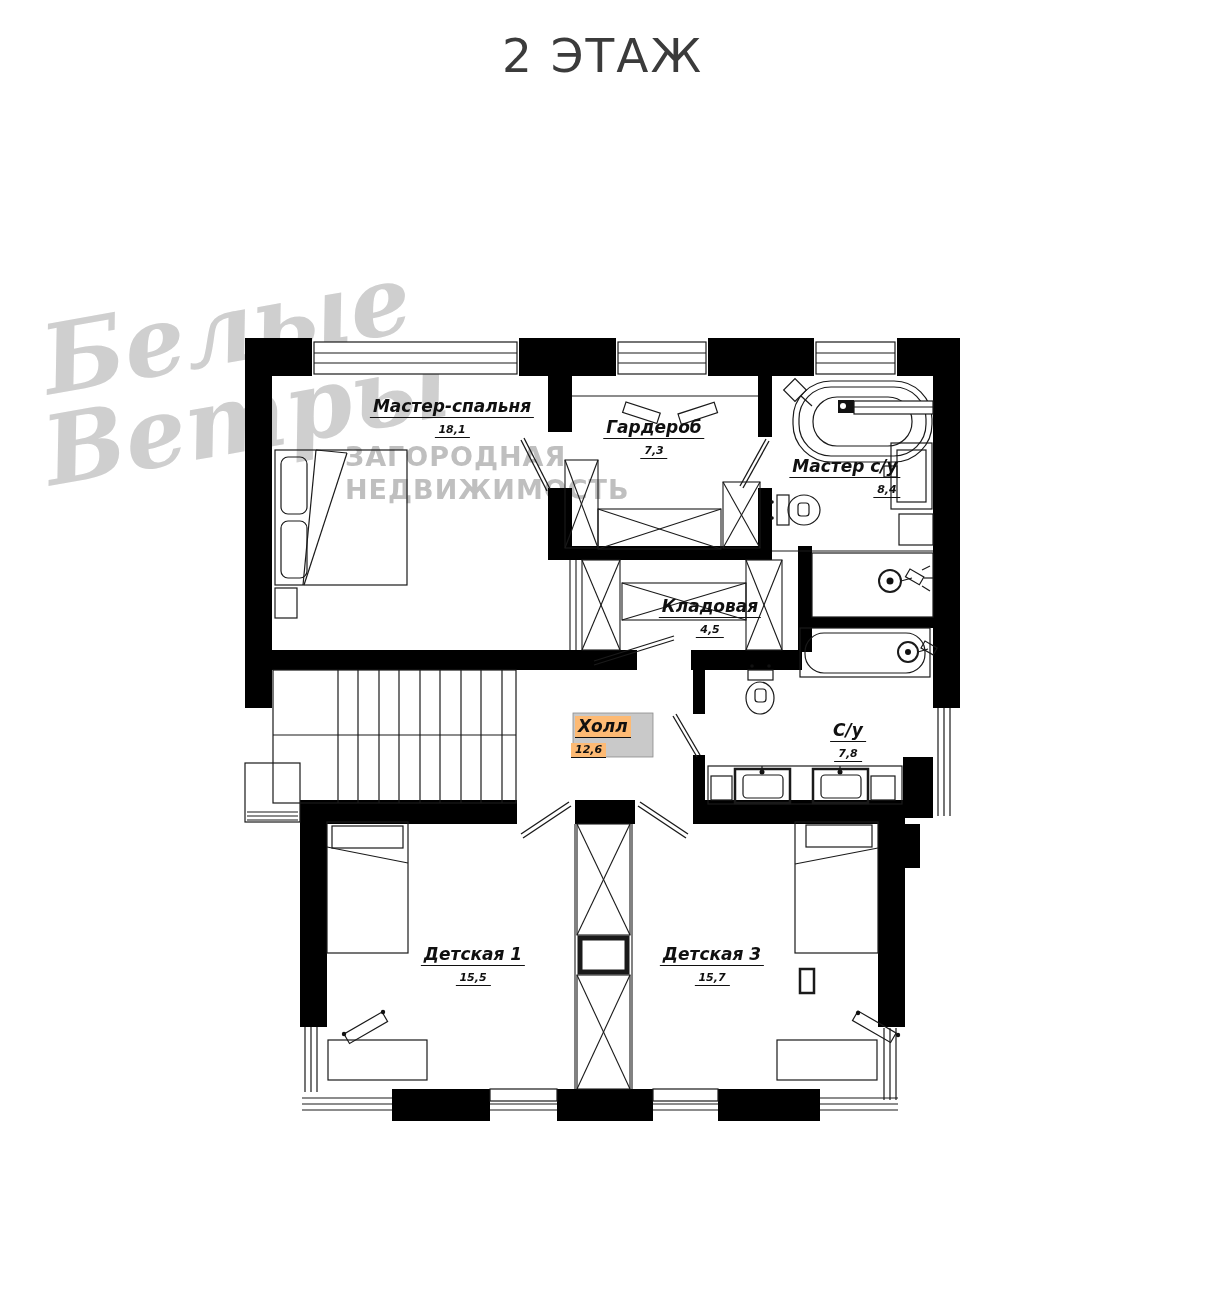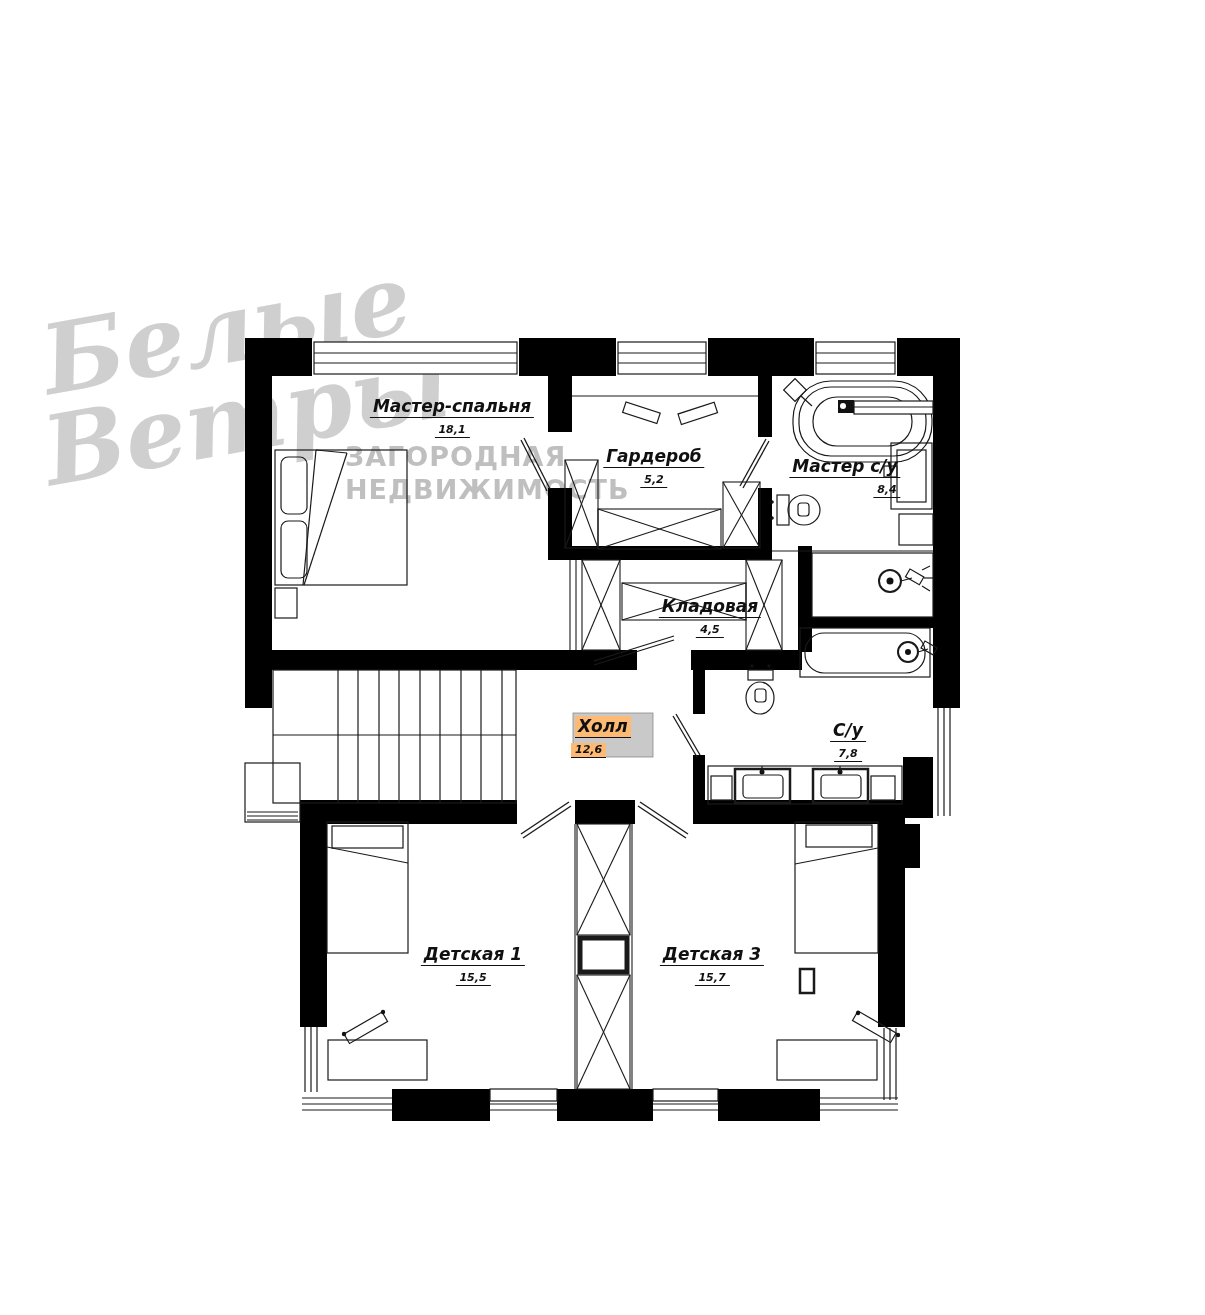--- a/index.html
+++ b/index.html
@@ -23,20 +23,21 @@
   .rl-area{display:inline-block;font-size:11px;border-bottom:1.6px solid #101010;padding:0 4px 1px;margin-top:5px;}
   .hall .rl-name,.hall .rl-area{background:#fdba74;}
   .hall{transform:none;text-align:left;}
   .hall .rl-area{margin-left:-4px;}
 </style>
 </head>
 <body>
 
 <div class="page">
 
+  <div class="title">2 ЭТАЖ</div>
 
   <div class="wm-script"><span>Белые</span><span class="l2">Ветры</span></div>
 
   <div class="wm-caption">
     <div>ЗАГОРОДНАЯ</div>
     <div>НЕДВИЖИМОСТЬ</div>
   </div>
 
   <svg class="plan-svg" width="1205" height="1315" viewBox="0 0 1205 1315">
 
@@ -361,23 +362,23 @@
       <circle cx="858" cy="1013" r="2.2" fill="#111" stroke="none"></circle>
       <circle cx="898" cy="1035" r="2.2" fill="#111" stroke="none"></circle>
     </g>
   </svg>
 
   <div class="room-label" style="left:412px;top:396px;margin-left:40px;">
     <div><span class="rl-name">Мастер-спальня</span></div>
     <div><span class="rl-area">18,1</span></div>
   </div>
 
-  <div class="room-label" style="left:654px;top:446px;">
+  <div class="room-label" style="left:654px;top:417px;">
     <div><span class="rl-name">Гардероб</span></div>
-    <div><span class="rl-area">5,2</span></div>
+    <div><span class="rl-area">7,3</span></div>
   </div>
 
   <div class="room-label" style="left:845px;top:456px;text-align:right;">
     <div><span class="rl-name">Мастер с/у</span></div>
     <div><span class="rl-area">8,4</span></div>
   </div>
 
   <div class="room-label" style="left:710px;top:596px;">
     <div><span class="rl-name">Кладовая</span></div>
     <div><span class="rl-area">4,5</span></div>

